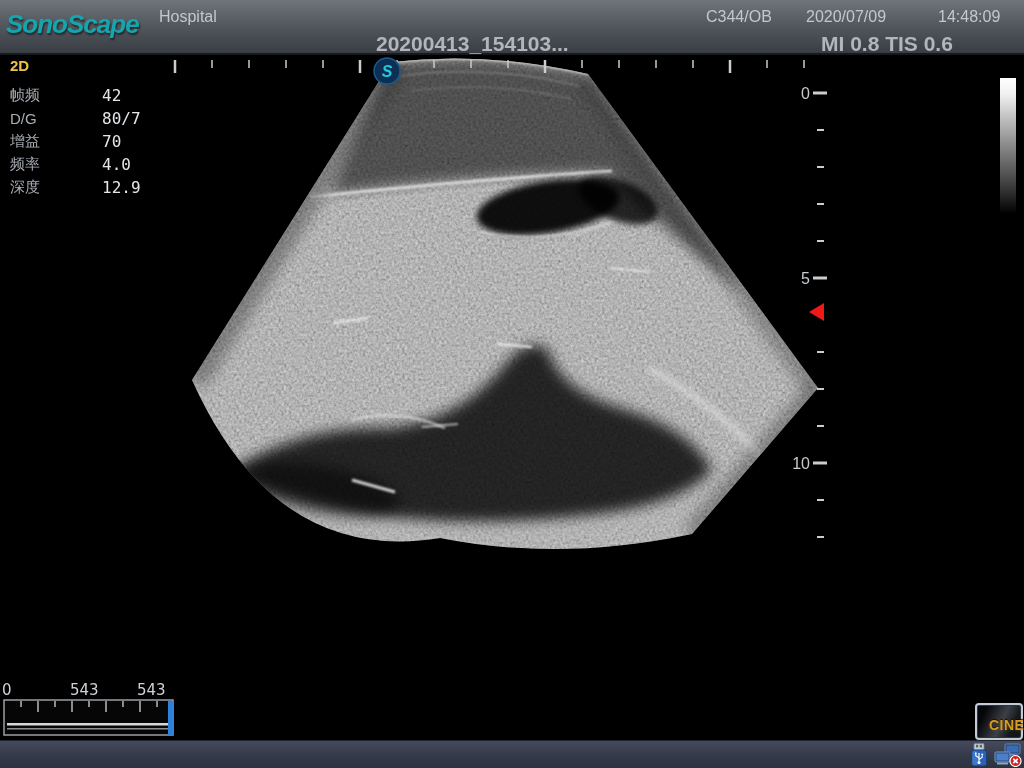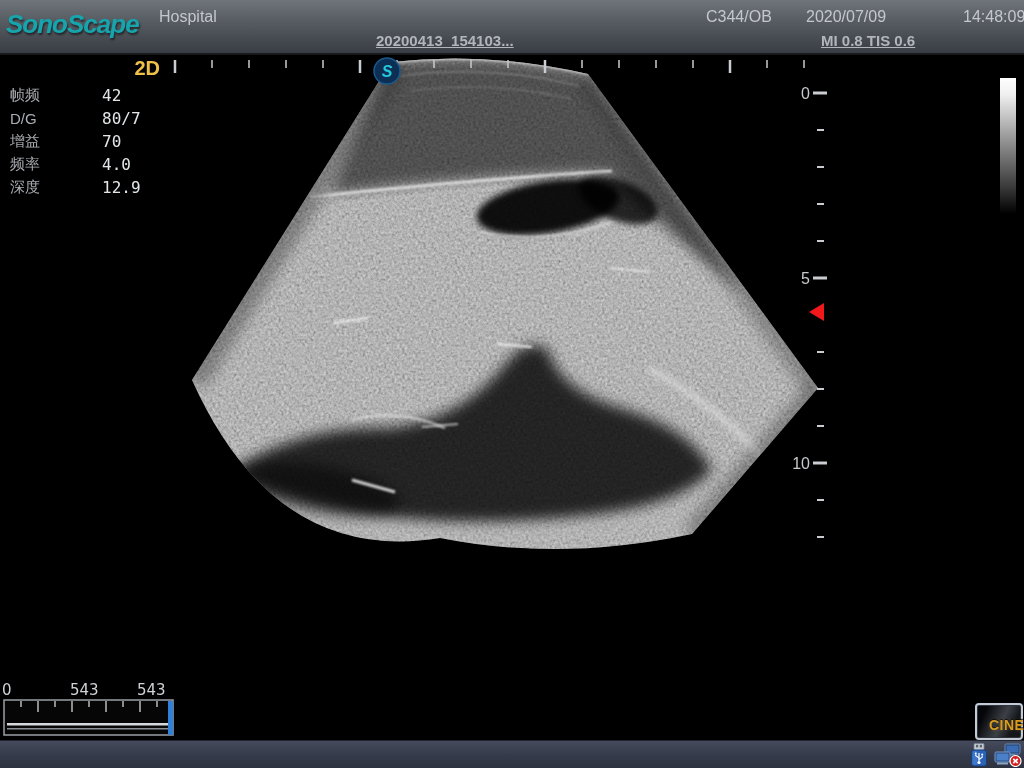--- a/index.html
+++ b/index.html
@@ -4,33 +4,33 @@
 <style>
   html,body{margin:0;padding:0;background:#000;}
   #screen{position:relative;width:1024px;height:768px;background:#000;overflow:hidden;
           font-family:"Liberation Sans","DejaVu Sans",sans-serif;}
 
   
   .topbar{position:absolute;left:0;top:0;width:1024px;height:55px;
           background:linear-gradient(#70757c,#5a5f66 35%,#454a51 75%,#393d44);
           border-bottom:2px solid #17191d;box-sizing:border-box;}
   .topbar .txt{position:absolute;font-weight:normal;color:#c4c8cc;font-size:16px;white-space:nowrap;}
-  .topbar .txt2{position:absolute;font-weight:bold;color:#b2b6ba;font-size:15px;white-space:nowrap;text-decoration:underline;}
+  .topbar .txt2{position:absolute;font-weight:bold;color:#b2b6ba;font-size:21px;white-space:nowrap;}
   .logo{position:absolute;left:6px;top:9px;font-size:26px;font-weight:bold;font-style:italic;
         color:#16a5ad;letter-spacing:-1px;text-shadow:1px 2px 2px rgba(0,0,0,.55);}
   .hospital{left:159px;top:8px;}
   .preset{left:694px;top:8px;margin-left:12px;}
   .date{left:806px;top:8px;}
-  .time{left:938px;top:8px;margin-left:25px;}
+  .time{left:938px;top:8px;}
   .file{left:376px;top:32px;}
   .mitis{left:821px;top:32px;}
 
   
   .params{position:absolute;left:10px;top:57px;width:150px;}
-  .mode{font-size:20px;font-weight:bold;color:#f0c14a;height:27px;text-align:right;}
+  .mode{font-size:15px;font-weight:bold;color:#f0c14a;height:27px;}
   .prow{display:flex;height:23px;align-items:center;gap:37px;}
   .plabel{width:55px;font-size:15px;color:#a9aeb4;}
   .pvalue{font-family:"DejaVu Sans Mono","Liberation Mono",monospace;font-size:16px;color:#e2e6e8;}
 
   
   .cine-lbl{position:absolute;top:681px;font-size:15px;color:#cfd2d6;font-family:"DejaVu Sans","Liberation Sans",sans-serif;}
   .cl0{left:2px;} .cl1{left:70px;} .cl2{left:137px;}
 
   
   .cine-btn{position:absolute;left:975px;top:703px;width:48px;height:37px;

